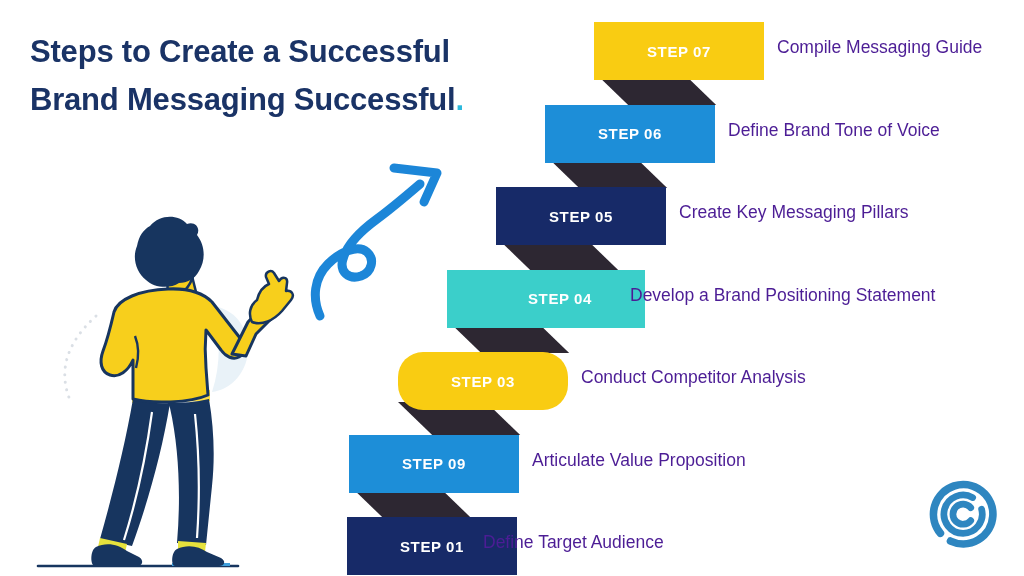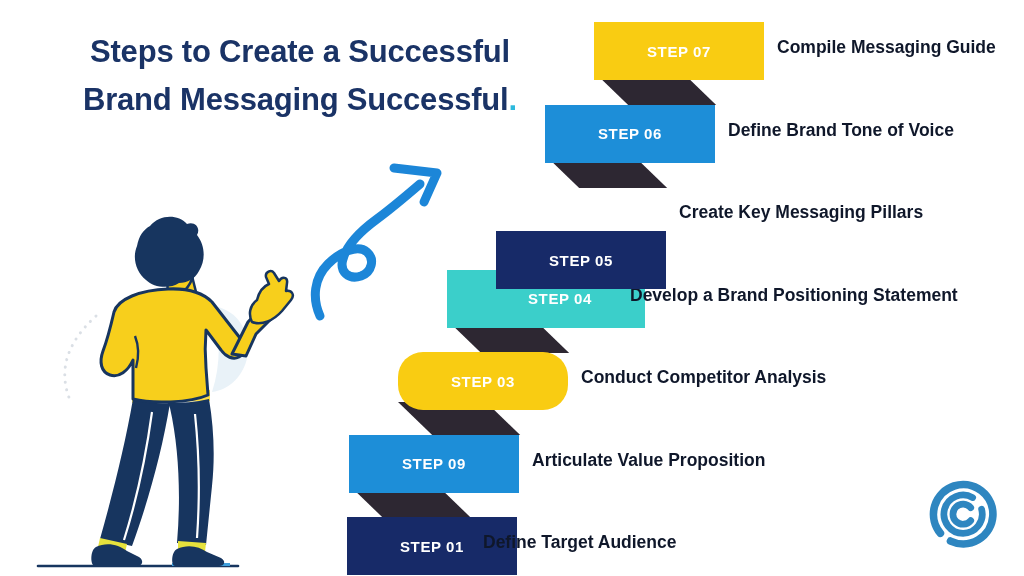--- a/index.html
+++ b/index.html
@@ -1,36 +1,35 @@
 <!DOCTYPE html>
 <html><head>
 <meta charset="utf-8">
 <style>
   html,body{margin:0;padding:0;background:#ffffff;}
   #canvas{
     position:relative;width:1024px;height:576px;overflow:hidden;background:#ffffff;
     font-family:"Liberation Sans", sans-serif;
-    text-align:center;
   }
   
   .title{
     position:absolute;left:30px;top:28px;width:540px;
     font-size:31px;font-weight:bold;line-height:48px;letter-spacing:-0.2px;
     color:#1a3366;
   }
   .title .dot{color:#2cb9dd;}
   
   .step-group{position:absolute;z-index:2;}
   .step-box{
     width:170px;height:58px;display:flex;align-items:center;justify-content:center;
     color:#ffffff;font-size:15px;font-weight:bold;letter-spacing:0.6px;
   }
   .step-side-label{
     position:absolute;left:183px;top:0;height:50px;line-height:50px;white-space:nowrap;
-    font-size:17.5px;font-weight:bold;color:#0f172a;
+    font-size:17.5px;font-weight:normal;color:#4c1d95;
   }
   .connector{
     position:absolute;width:88px;height:32.5px;z-index:1;
     transform:skewX(46deg);transform-origin:top left;
   }
   
   .pos-s1{left:300px;top:517px}
   .pos-s2{left:349px;top:434.5px}
   .pos-s3{left:398px;top:352px}
   .pos-s4{left:447px;top:269.5px}
@@ -75,21 +74,21 @@
   </div>
   <div class="step-group pos-s3">
     <div class="step-box" style="background: rgb(249, 204, 18); border-radius: 25px;">STEP 03</div>
     <div class="step-side-label">Conduct Competitor Analysis</div>
   </div>
   <div class="step-group pos-s4">
     <div class="step-box" style="background: rgb(59, 207, 202); padding-left: 28px;">STEP 04</div>
     <div class="step-side-label">Develop a Brand Positioning Statement</div>
   </div>
   <div class="step-group pos-s5">
-    <div class="step-box" style="background: rgb(23, 42, 104); margin-top: 44px;">STEP 05</div>
+    <div class="step-box" style="background: rgb(23, 42, 104);">STEP 05</div>
     <div class="step-side-label">Create Key Messaging Pillars</div>
   </div>
   <div class="step-group pos-s6">
     <div class="step-box" style="background: rgb(29, 142, 216);">STEP 06</div>
     <div class="step-side-label">Define Brand Tone of Voice</div>
   </div>
   <div class="step-group pos-s7">
     <div class="step-box" style="background: rgb(249, 204, 18);">STEP 07</div>
     <div class="step-side-label">Compile Messaging Guide</div>
   </div>

